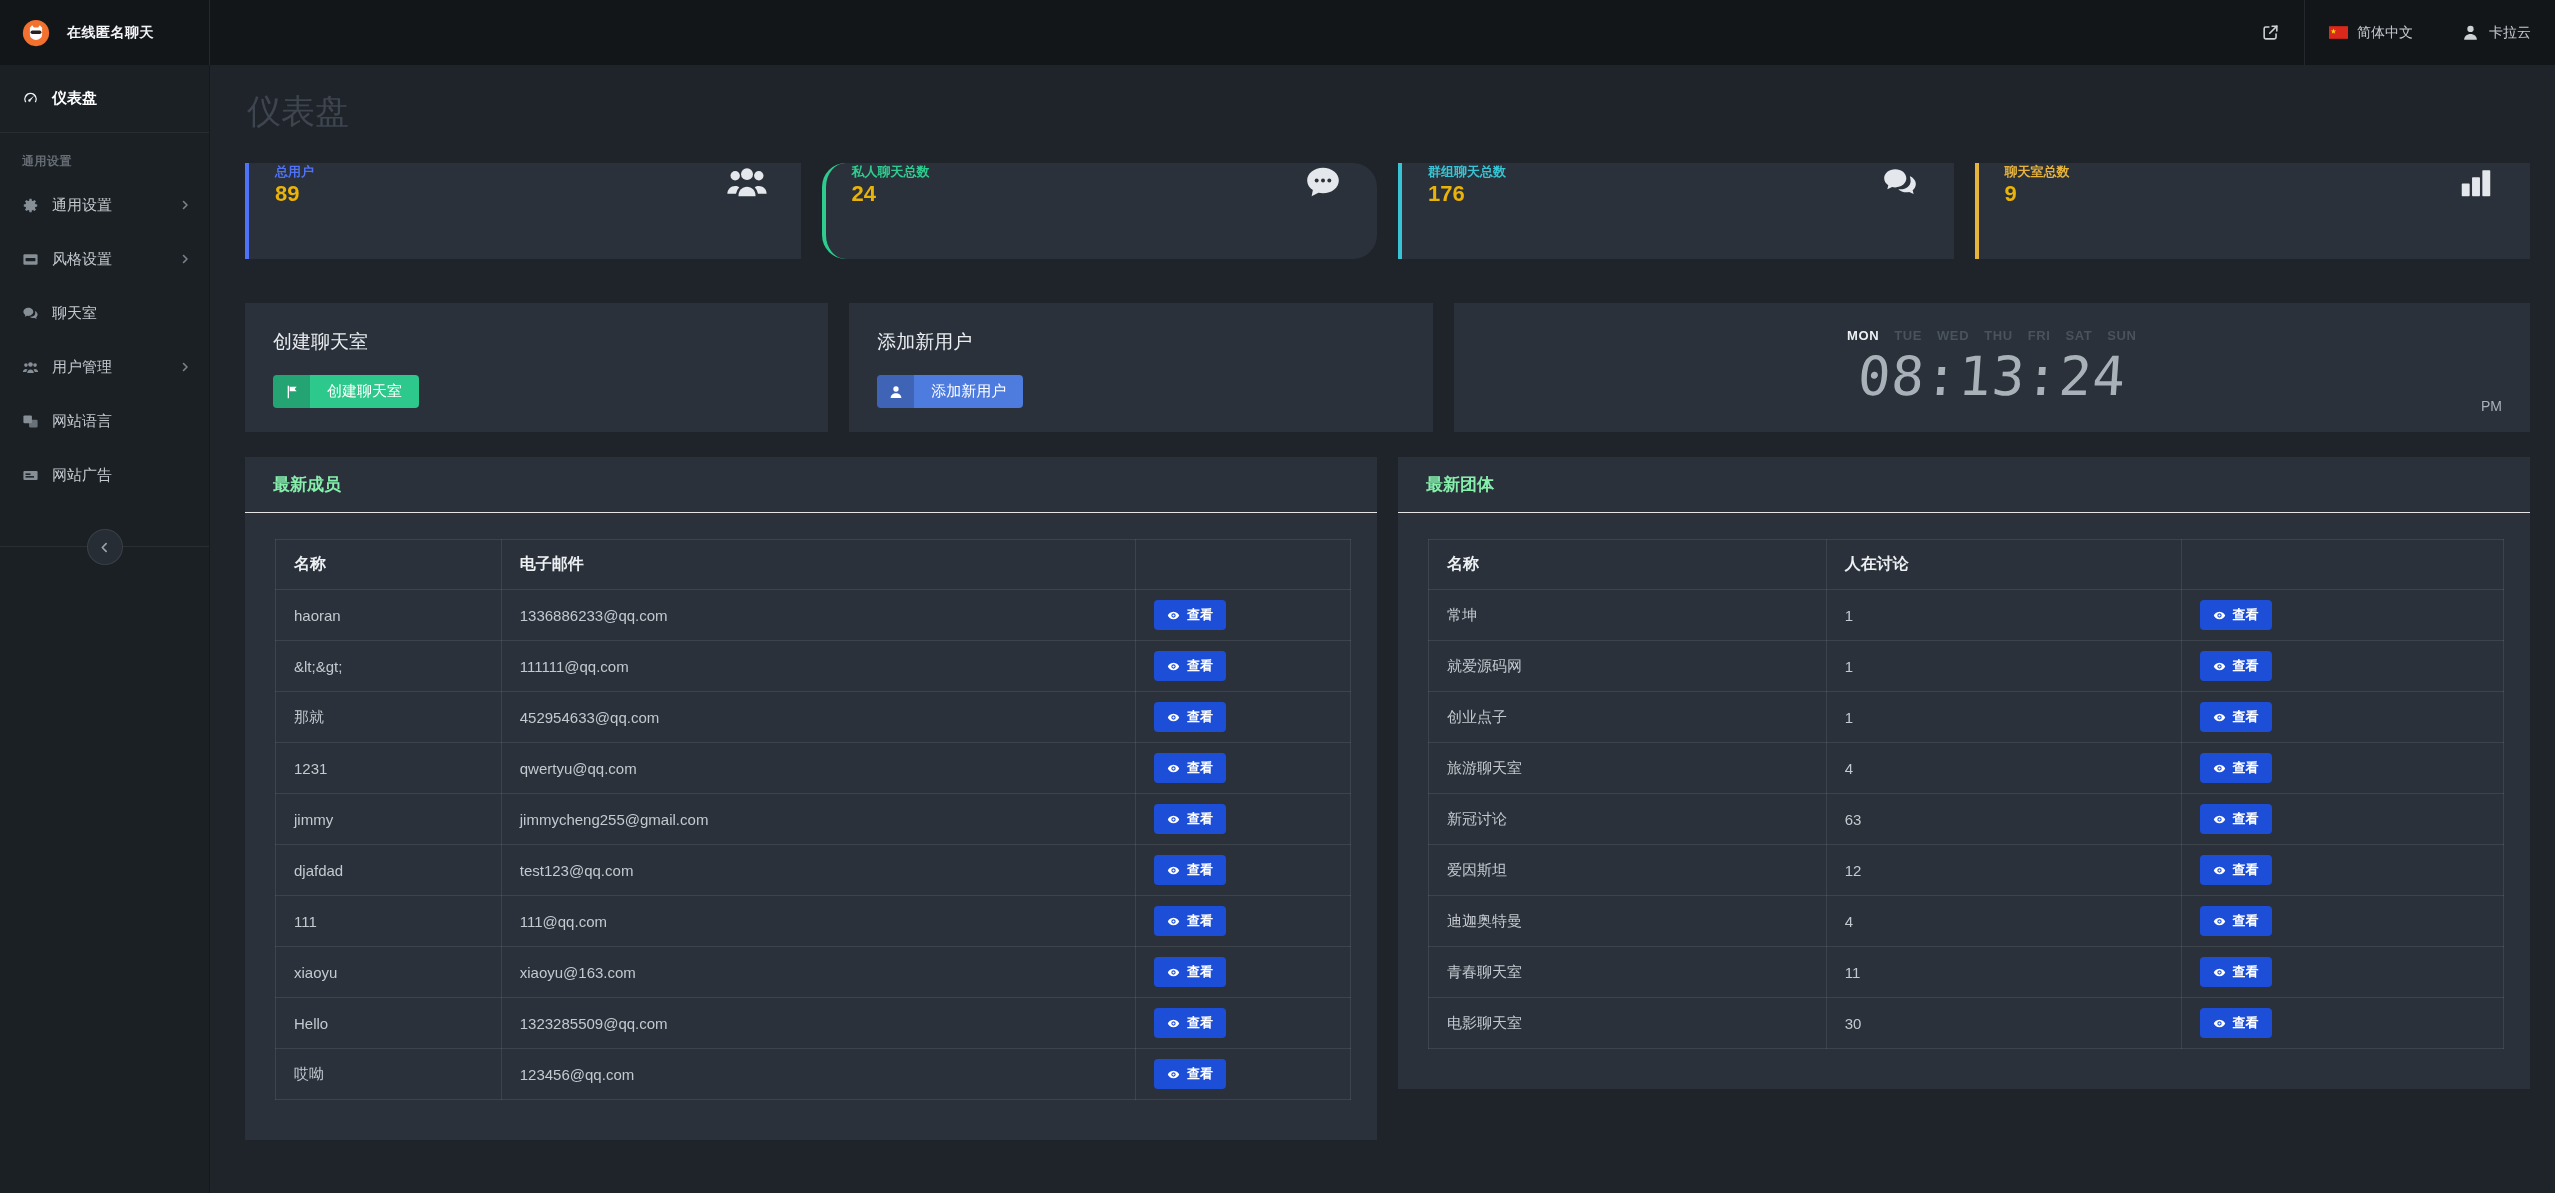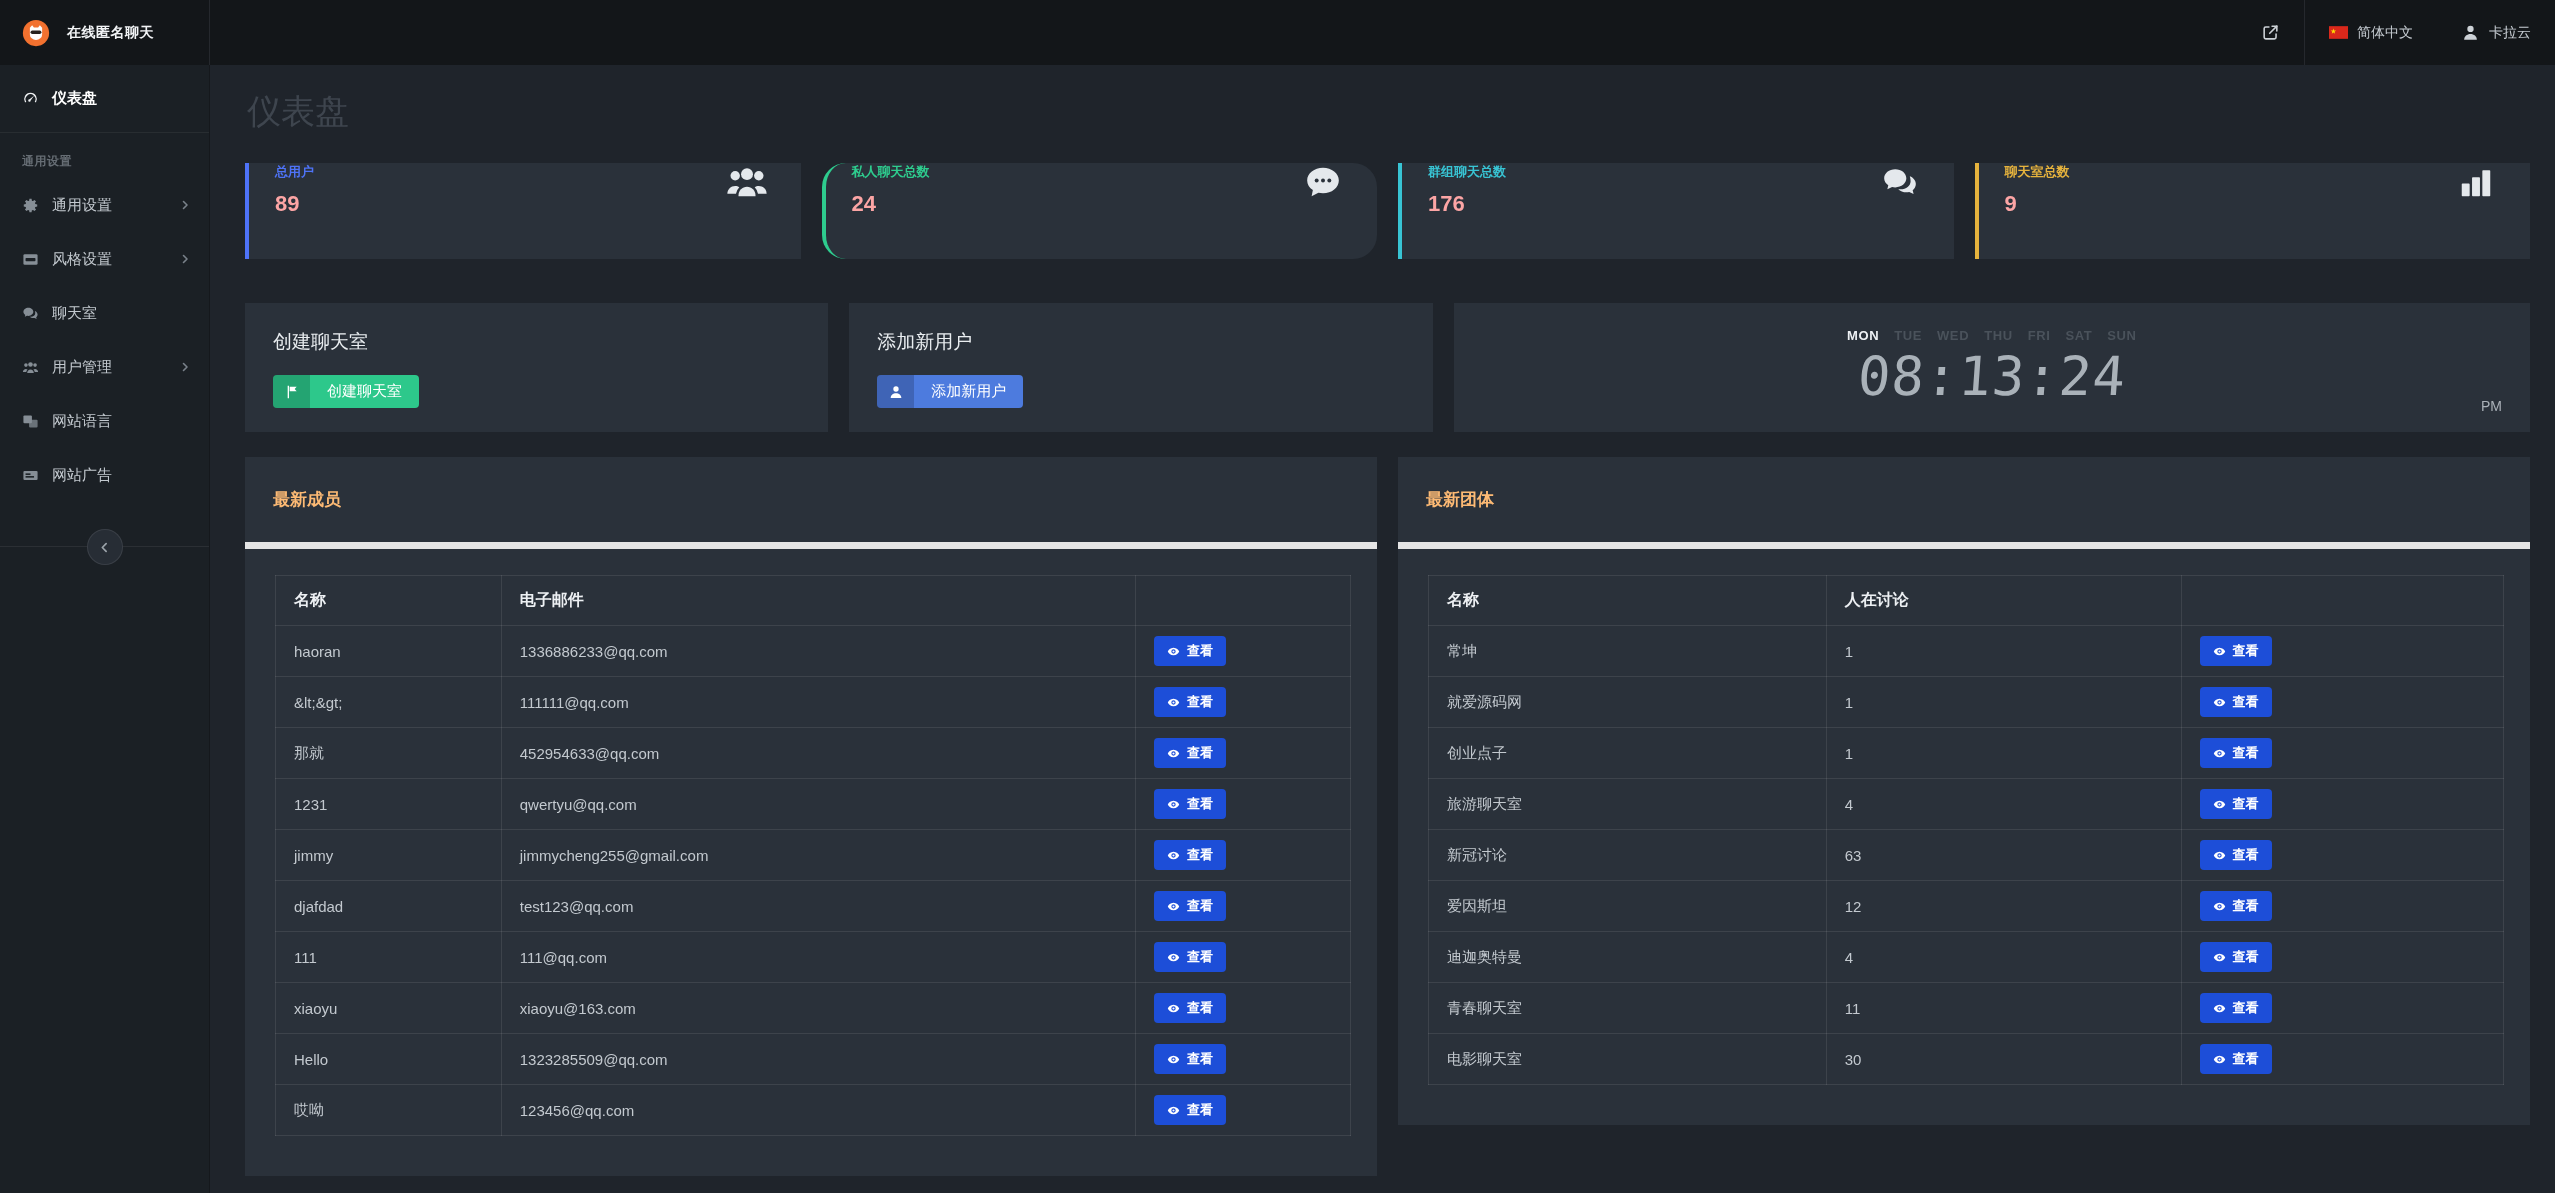--- a/index.html
+++ b/index.html
@@ -40,21 +40,21 @@
   .collapse-btn svg{width:13px;height:13px}
 
   
   .main{position:absolute;top:65px;left:210px;right:0;bottom:0;background:#1f242b;padding:24px 25px 0 35px;box-sizing:border-box}
   .page-title{font-size:34px;font-weight:400;color:#3e454e;margin:0 0 28px 2px}
   .row{display:flex;gap:21px;align-items:stretch}
 
   
   .stat-card{flex:1 1 0;background:#2a313a;border-left:4px solid #fff;height:96px;display:flex;justify-content:space-between;padding:0 32px 0 26px;box-sizing:border-box}
   .st-label{font-size:13px;font-weight:700}
-  .st-value{font-size:22px;font-weight:700;color:#fca5a5;margin-top:10px}
+  .st-value{font-size:22px;font-weight:700;color:#eab308;margin-top:0}
   .st-ic{color:#e4e8ec}
   .st-ic svg{width:44px;height:38px}
 
   
   .row2{margin-top:44px}
   .f555{flex:555 1 0}
   .f1133{flex:1133 1 0}
   .action-card{background:#2a313a;padding:24px 28px;box-sizing:border-box}
   .action-title{font-size:19px;font-weight:500;color:#e9edf0;margin:2px 0 20px 0}
   .btn{display:inline-flex;align-items:stretch;border:none;border-radius:4px;overflow:hidden;color:#fff;font-size:15px;cursor:pointer;padding:0;font-family:inherit}
@@ -67,21 +67,21 @@
   
   .clock{background:#2a313a;position:relative;display:flex;flex-direction:column;align-items:center;justify-content:center;box-sizing:border-box}
   .days{display:flex;gap:15px;font-size:13px;font-weight:700;color:#4a525b;letter-spacing:.6px;margin-bottom:2px;align-self:center}
   .day.active{color:#eef1f4}
   .clock-time{font-family:"DejaVu Sans Mono","Liberation Mono",monospace;font-size:54px;font-weight:400;color:#a9b1b8;letter-spacing:1px;transform:skewX(-4deg)}
   .meridiem{position:absolute;right:28px;bottom:18px;font-size:14px;color:#aab1b8}
 
   
   .row3{margin-top:25px;align-items:flex-start}
   .panel{flex:1 1 0;background:#2a313a}
-  .panel-hd{padding:31px 28px;font-size:17px;font-weight:700;color:#fdba74;border-bottom:7px solid #e5e5e5}
+  .panel-hd{padding:16px 28px;font-size:17px;font-weight:700;color:#86efac;border-bottom:1px solid #e5e5e5}
   .panel-bd{padding:26px 26px 40px 30px}
   table{width:100%;border-collapse:collapse;table-layout:fixed}
   th,td{border:1px solid rgba(255,255,255,.09);text-align:left;padding:0 18px;box-sizing:border-box}
   th{height:50px;font-size:16px;font-weight:700;color:#edf0f3}
   td{height:51px;font-size:15px;color:#c3c9cf}
   .view-btn{display:inline-flex;align-items:center;gap:7px;background:#1d4ed8;border:none;border-radius:4px;color:#fff;
     font-size:13px;font-weight:700;padding:6px 13px;cursor:pointer;font-family:inherit}
   .view-btn svg{width:13px;height:13px}
 </style>
 </head>

